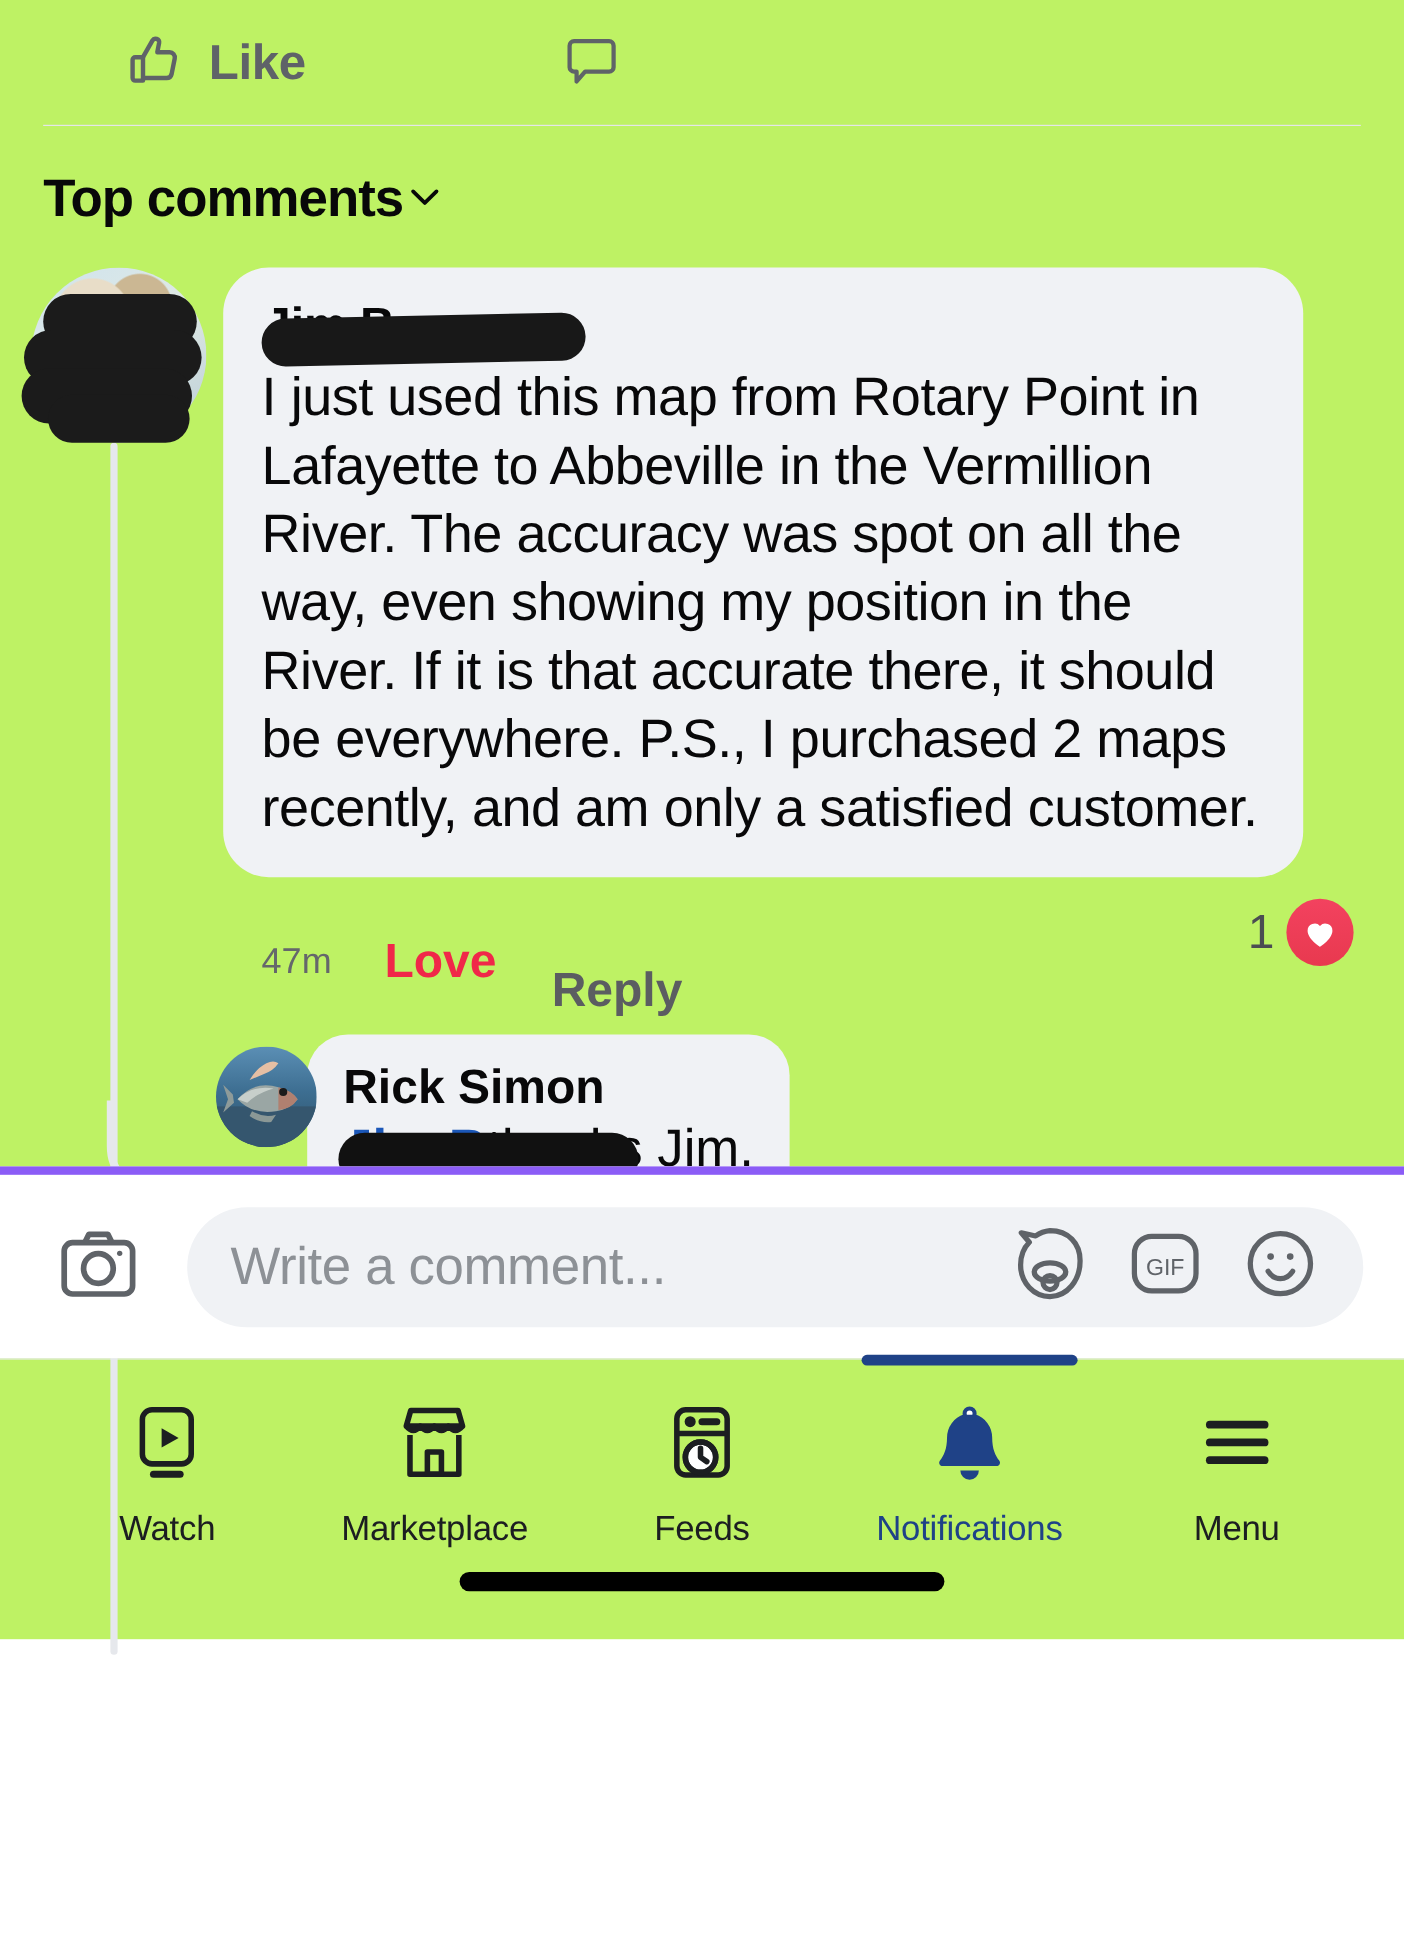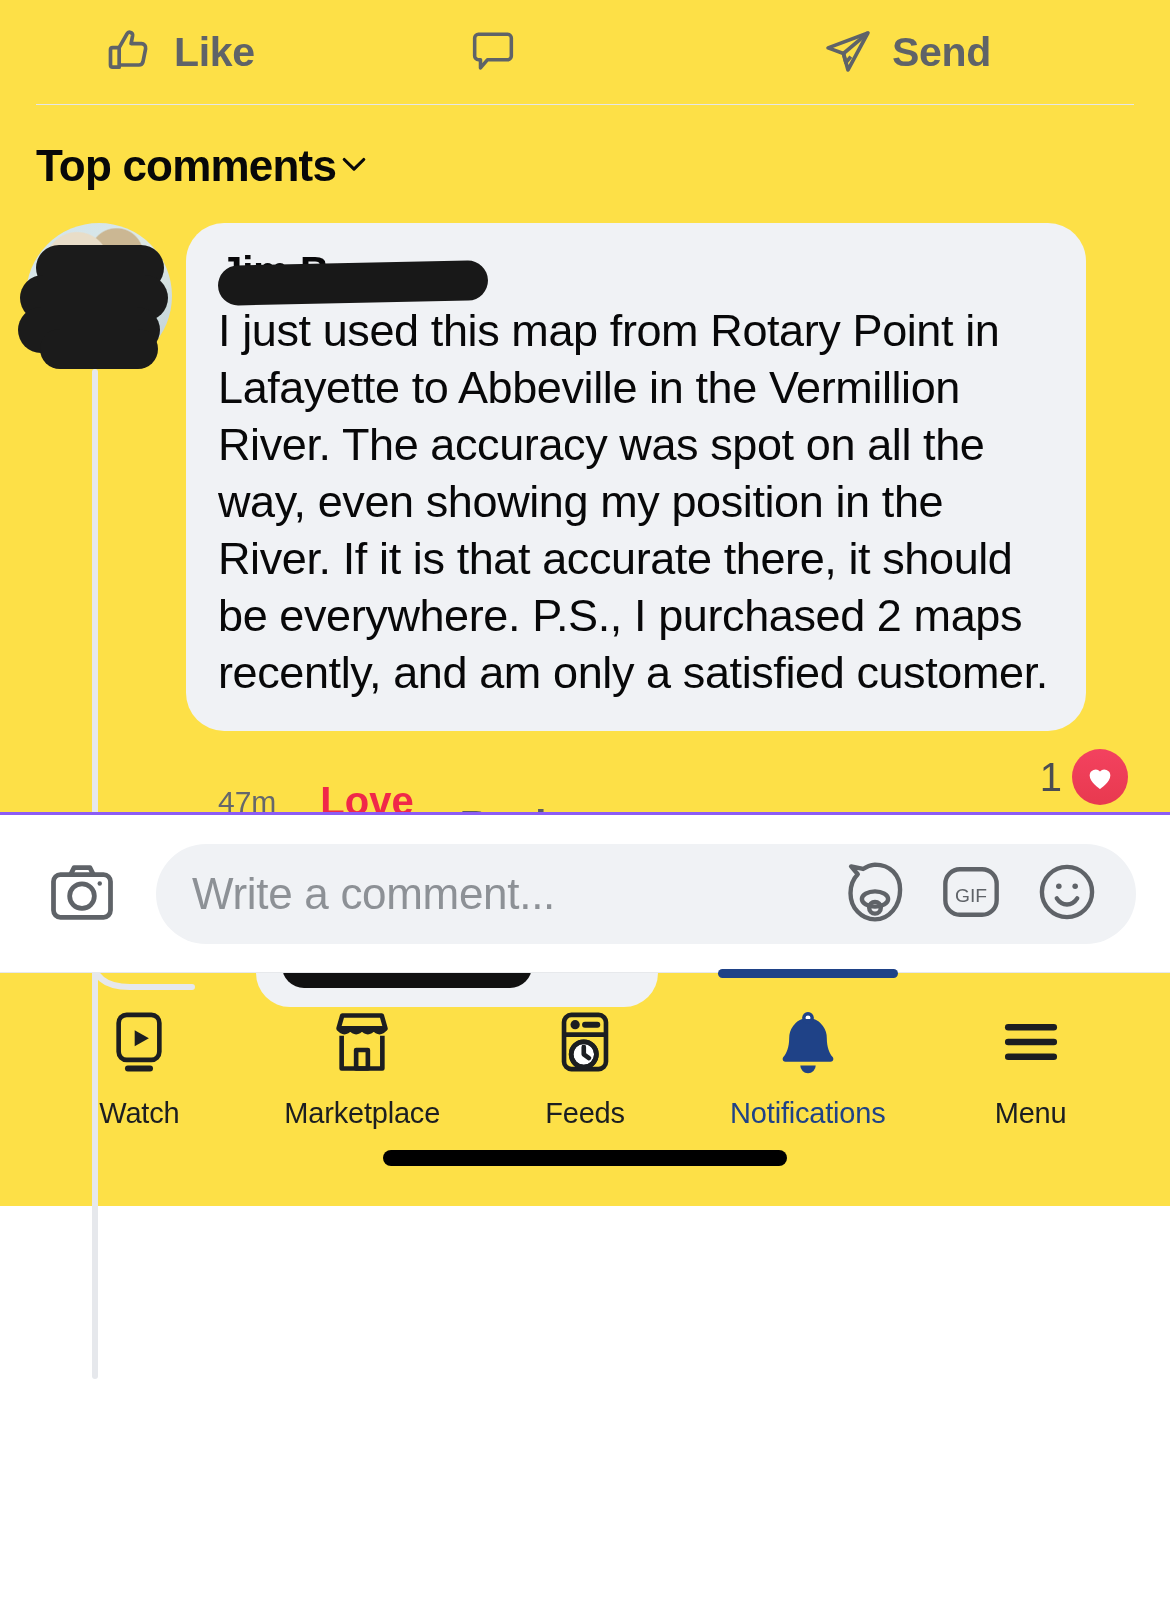--- a/index.html
+++ b/index.html
@@ -2,21 +2,21 @@
 <html><head>
 <meta charset="utf-8">
 <style>
   * { margin:0; padding:0; box-sizing:border-box; }
   html, body {
     width:1170px; height:1622px;
     background:#ffffff;
     font-family:"Liberation Sans", sans-serif;
     overflow:hidden;
   }
-  #app { position:relative; width:1170px; height:1206px; background:#fde047; }
+  #app { position:relative; width:1170px; height:1366px; background:#bef264; }
 
   
   .action-bar {
     display:flex; align-items:center;
     height:104px; padding:0 34px 0 64px;
   }
   .action-btn {
     display:flex; align-items:center; gap:18px;
     flex:1; justify-content:flex-start;
   }
@@ -129,21 +129,21 @@
     width:250px; height:44px; background:#111; border-radius:24px;
   }
   .posting {
     font-size:40px; color:#65676b;
     padding:26px 0 0 286px;
   }
 
   
   .composer-wrap {
     position:absolute; left:0; right:0; bottom:234px;
-    background:#fff; border-top:3px solid #8b5cf6;
+    background:#fff; border-top:7px solid #8b5cf6;
     height:160px; display:flex; align-items:center; padding:0 34px 0 44px;
   }
   .composer-field {
     flex:1; height:100px; background:#f0f2f5; border-radius:52px;
     display:flex; align-items:center; padding:0 26px 0 36px; margin-left:36px;
   }
   .composer-field .ph {
     flex:1; font-size:44px; color:#8d9196; letter-spacing:-0.3px;
   }
   .composer-icons { display:flex; align-items:center; gap:26px; padding-right:8px; }
@@ -190,30 +190,20 @@
     </div>
 
     <div class="action-btn">
       <span>
         <svg width="50" height="50" viewBox="0 0 24 24" fill="none" stroke="#5f6368" stroke-width="1.7" stroke-linejoin="round">
           <path d="M5 3.5h14a1.8 1.8 0 0 1 1.8 1.8v8.6A1.8 1.8 0 0 1 19 15.7H9.4L6 19.6v-3.9H5a1.8 1.8 0 0 1-1.8-1.8V5.3A1.8 1.8 0 0 1 5 3.5z"></path>
         </svg>
       </span>
     </div>
 
-    <div class="action-btn">
-      <span>
-        <svg width="52" height="52" viewBox="0 0 24 24" fill="none" stroke="#5f6368" stroke-width="1.7" stroke-linejoin="round">
-          <path d="M21.2 3.2L2.8 10.1l7.1 2.6 2.1 7.6 9.2-17.1z"></path>
-          <path d="M9.9 12.7L21.2 3.2"></path>
-          <path d="M9.9 12.7l1.1 4.2 2.3-2.8"></path>
-        </svg>
-      </span>
-      <span class="lbl">Send</span>
-    </div>
   </div>
 
   <div class="divider"></div>
 
   <div class="sort-row">
     <span class="sort-label">Top comments</span>
     <span>
       <svg width="36" height="36" viewBox="0 0 24 24" fill="none" stroke="#080809" stroke-width="2.1" stroke-linecap="round" stroke-linejoin="round">
         <path d="M5.5 9l6.5 6.4L18.5 9"></path>
       </svg>

